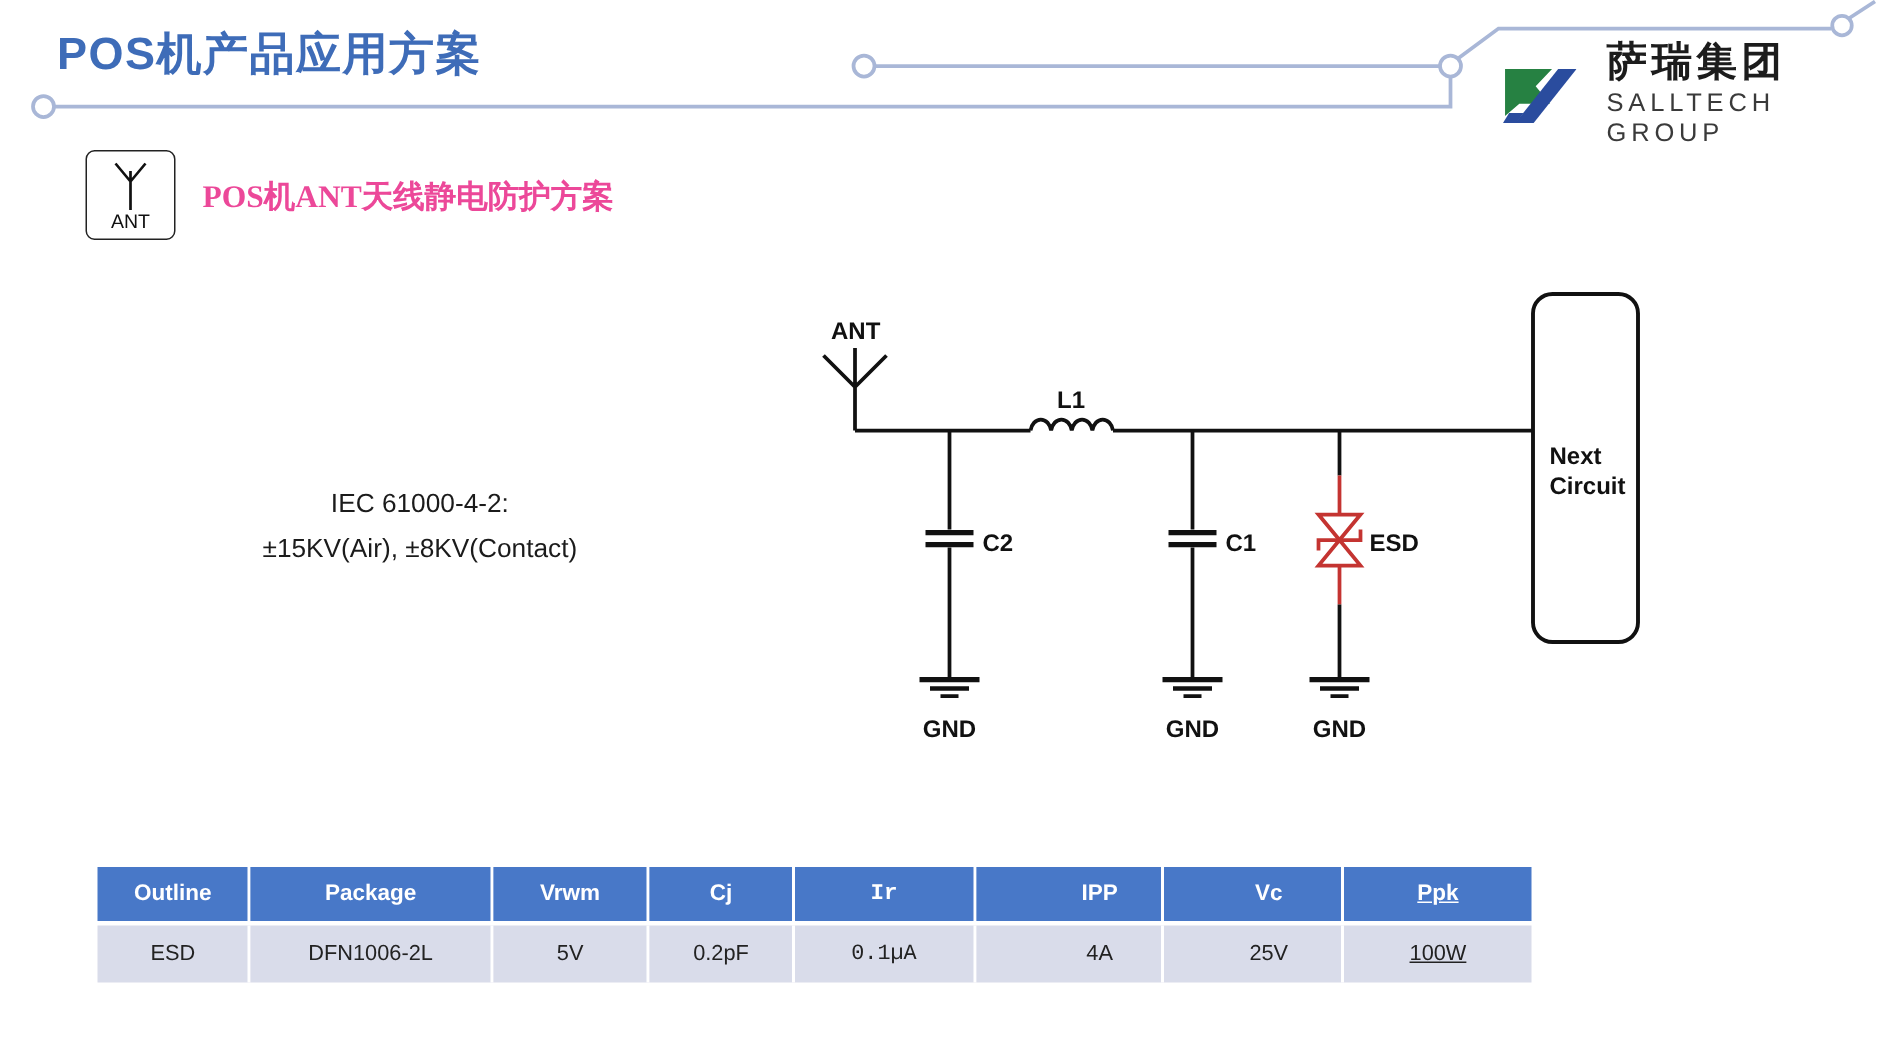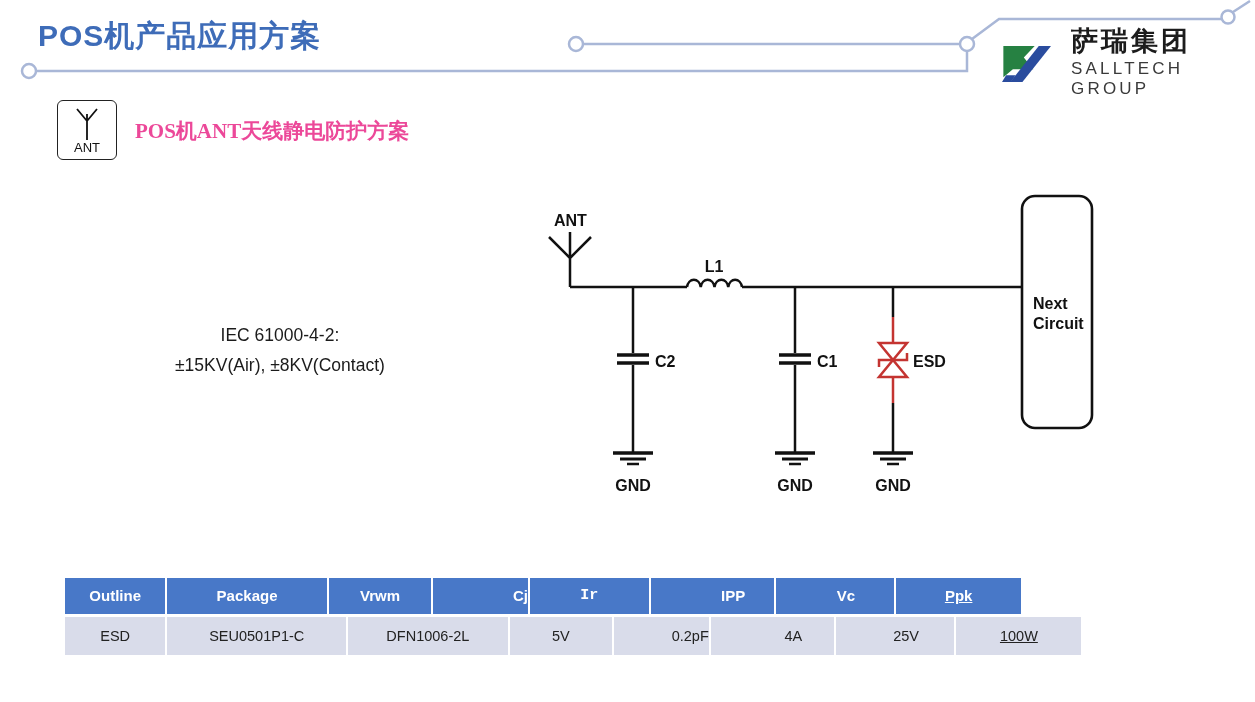--- a/index.html
+++ b/index.html
@@ -42,21 +42,21 @@
   #spec-table { left:65px; top:578px; width:1137px; }
   .trow { display:flex; width:100%;border-radius:14px; }
   .cell { text-align:center; overflow:hidden; white-space:nowrap; }
   .hrow .cell { background:#4878C8; color:#fff; font-weight:bold; font-size:15px;
                 height:36px; line-height:36px; border-right:2.5px solid #fff; }
   .drow { margin-top:3px; }
   .drow .cell { background:#D9DCEA; color:#222; font-size:14.5px;
                 height:38px; line-height:38px; border-right:2.5px solid #fff; }
   .hrow .cell:last-child, .drow .cell:last-child { border-right:none; }
   .c0{width:9.0%;} .c1{width:15.9%;} .c2{width:14.2%;} .c3{width:9.2%;}
-  .c4{width:8.5%;text-align:right;} .c5{width:10.6%;font-family:Liberation Mono, monospace;} .c6{width:11.0%;padding-left:42px;} .c7{width:10.6%;padding-left:22px;} .c8{width:11.0%;text-decoration:underline;}
+  .c4{width:8.5%;} .c5{width:10.6%;font-family:Liberation Mono, monospace;} .c6{width:11.0%;padding-left:42px;} .c7{width:10.6%;padding-left:22px;} .c8{width:11.0%;text-decoration:underline;}
 </style>
 </head>
 <body>
 
 <div id="stage">
 
   <svg id="decor-svg" class="abs" viewBox="0 0 1255 95" xmlns="http://www.w3.org/2000/svg">
     <path d="M36,71 H967 V51" stroke="#A9B7D7" stroke-width="2.5" fill="none"></path>
     <path d="M583,44 H960" stroke="#A9B7D7" stroke-width="2.5" fill="none"></path>
     <path d="M972,39 L999,19 H1221" stroke="#A9B7D7" stroke-width="2.5" fill="none"></path>
@@ -149,23 +149,23 @@
       <div class="cell c2">Package</div>
       <div class="cell c3">Vrwm</div>
       <div class="cell c4">Cj</div>
       <div class="cell c5">Ir</div>
       <div class="cell c6">IPP</div>
       <div class="cell c7">Vc</div>
       <div class="cell c8">Ppk</div>
     </div>
     <div class="trow drow">
       <div class="cell c0">ESD</div>
-      <div class="cell c1">SEU0501P1-C</div>
       <div class="cell c2">DFN1006-2L</div>
       <div class="cell c3">5V</div>
       <div class="cell c4">0.2pF</div>
+      <div class="cell c5">0.1µA</div>
       <div class="cell c6">4A</div>
       <div class="cell c7">25V</div>
       <div class="cell c8">100W</div>
     </div>
   </div>
 
 </div>
 
 </body></html>

